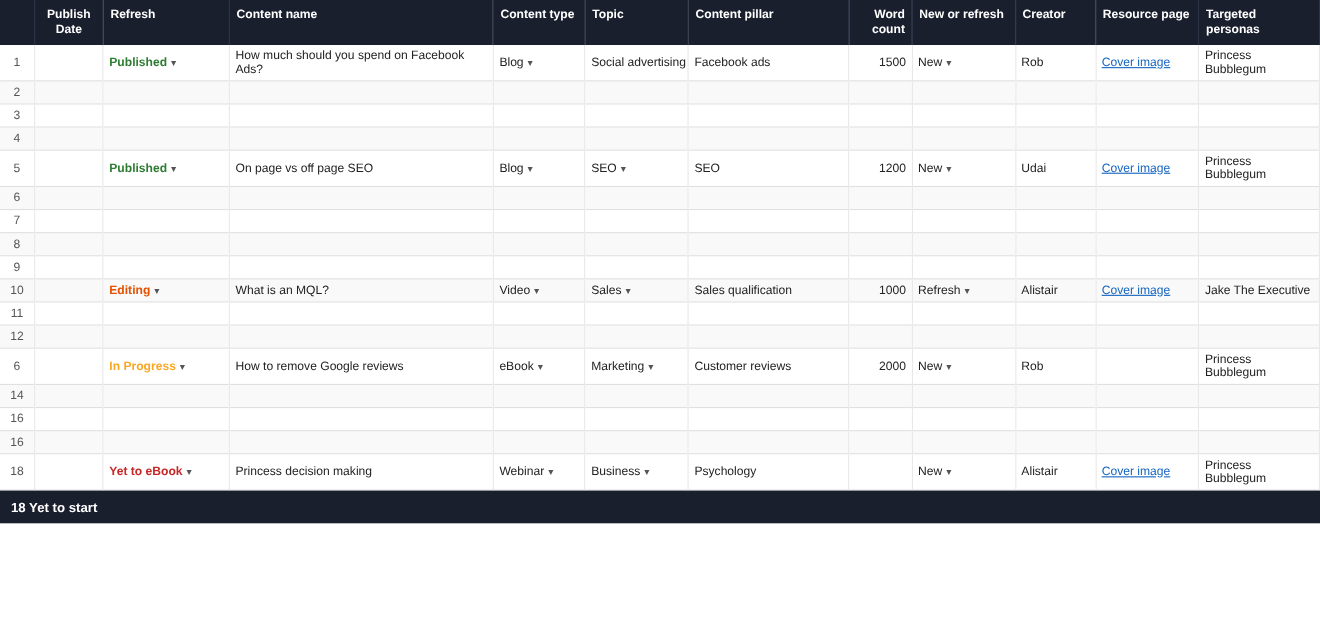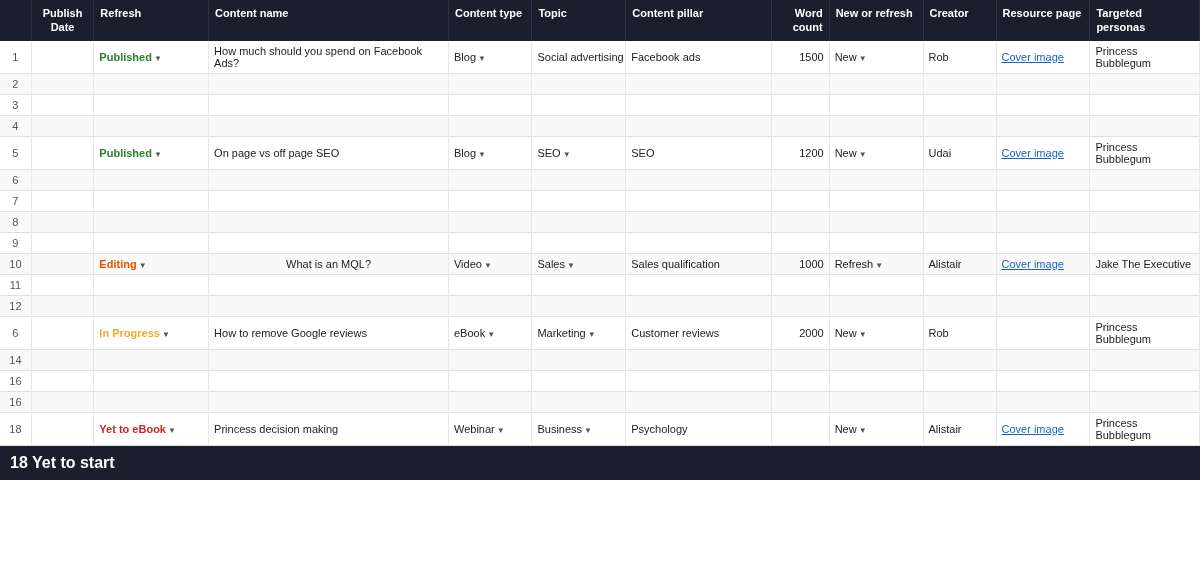--- a/index.html
+++ b/index.html
@@ -65,21 +65,21 @@
     .dropdown-arrow {
       display: inline-block;
       font-size: 8px;
       color: #555;
       margin-left: 2px;
     }
     .footer-bar {
       background: #1a1f2e;
       color: #fff;
       padding: 8px 10px;
-      font-size: 16px;
+      font-size: 12px;
       font-weight: bold;
       width: 1200px;
     }
     
     .col-num    { width: 30px; }
     .col-date   { width: 60px; text-align: center; }
     .col-status { width: 110px; }
     .col-name   { width: 230px; white-space: normal; }
     .col-type   { width: 80px; }
     .col-topic  { width: 90px; }
@@ -235,21 +235,21 @@
           <td class="col-wc" style="text-align: right;"></td>
           <td class="col-nor"></td>
           <td class="col-creator"></td>
           <td class="col-reslink"></td>
           <td class="col-personas" style="white-space: normal;"></td>
         </tr>
         <tr>
           <td class="col-num">10</td>
           <td class="col-date"></td>
           <td class="col-status"><span class="status-editing">Editing</span><span class="dropdown-arrow"> ▼</span></td>
-          <td class="col-name" style="white-space: normal; text-align: center;">What is an MQL?</td>
+          <td class="col-name" style="white-space: normal;">What is an MQL?</td>
           <td class="col-type">Video<span class="dropdown-arrow"> ▼</span></td>
           <td class="col-topic">Sales<span class="dropdown-arrow"> ▼</span></td>
           <td class="col-pillar">Sales qualification</td>
           <td class="col-wc" style="text-align: right;">1000</td>
           <td class="col-nor">Refresh<span class="dropdown-arrow"> ▼</span></td>
           <td class="col-creator">Alistair</td>
           <td class="col-reslink"><a class="cover-link" href="#">Cover image</a></td>
           <td class="col-personas" style="white-space: normal;">Jake The Executive</td>
         </tr>
         <tr>

